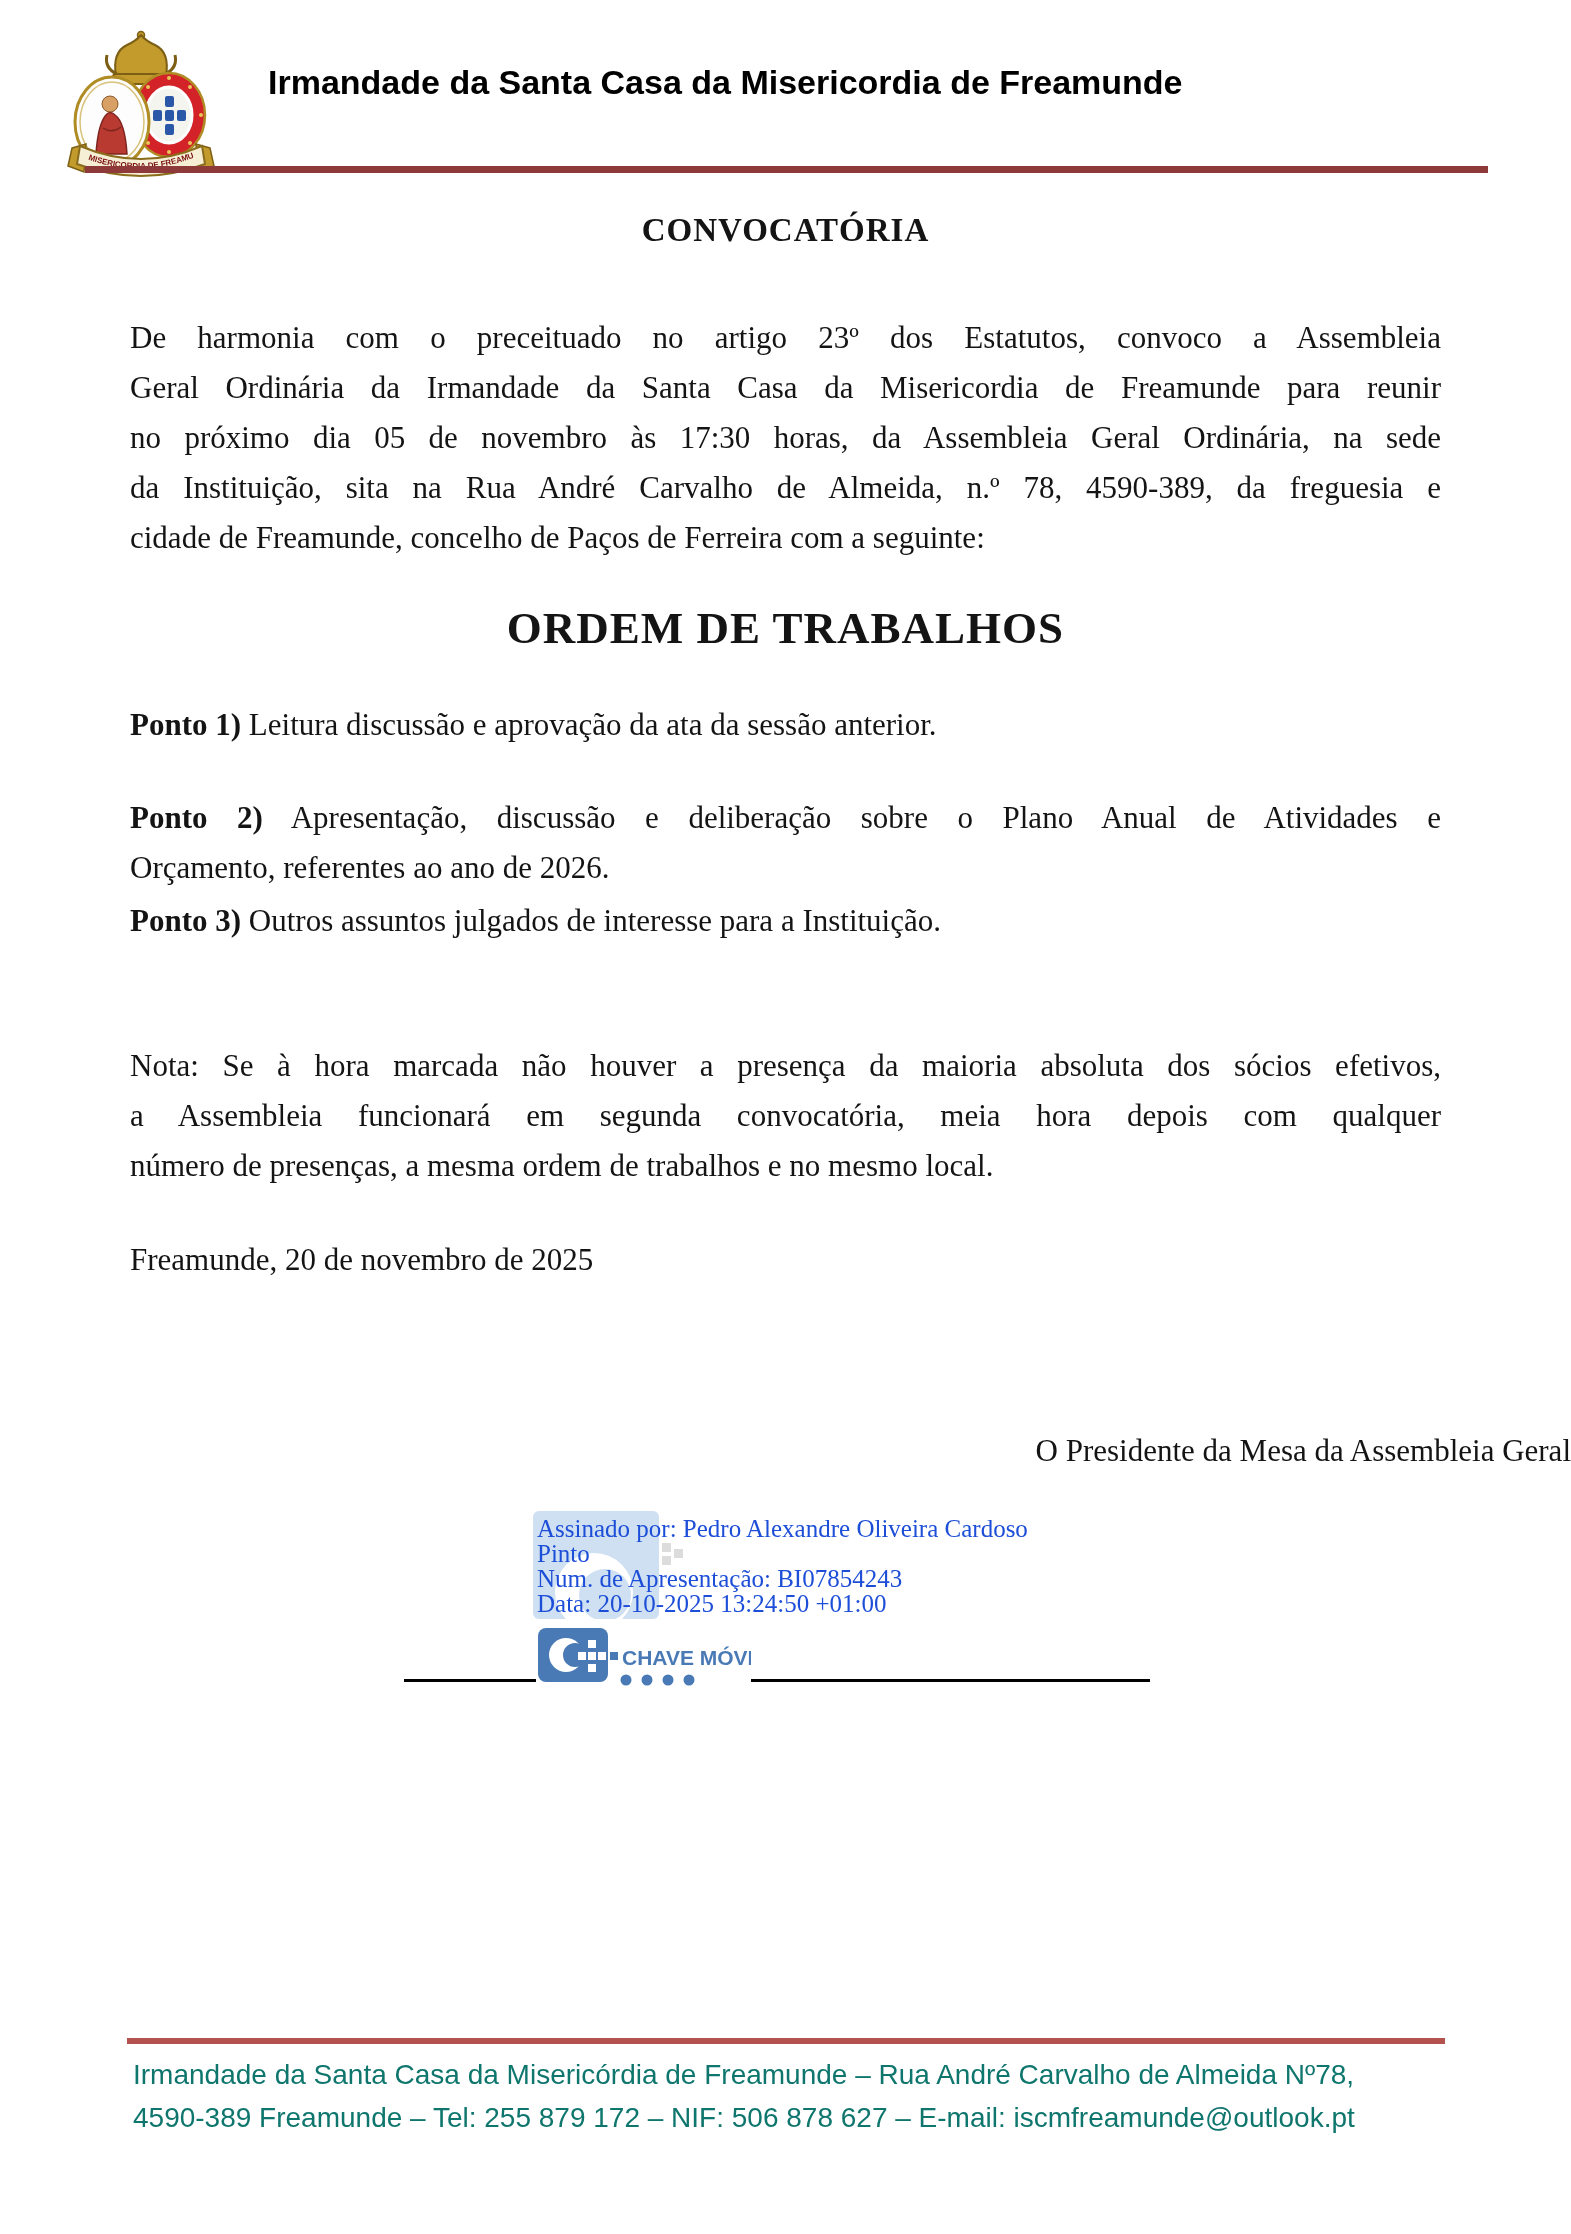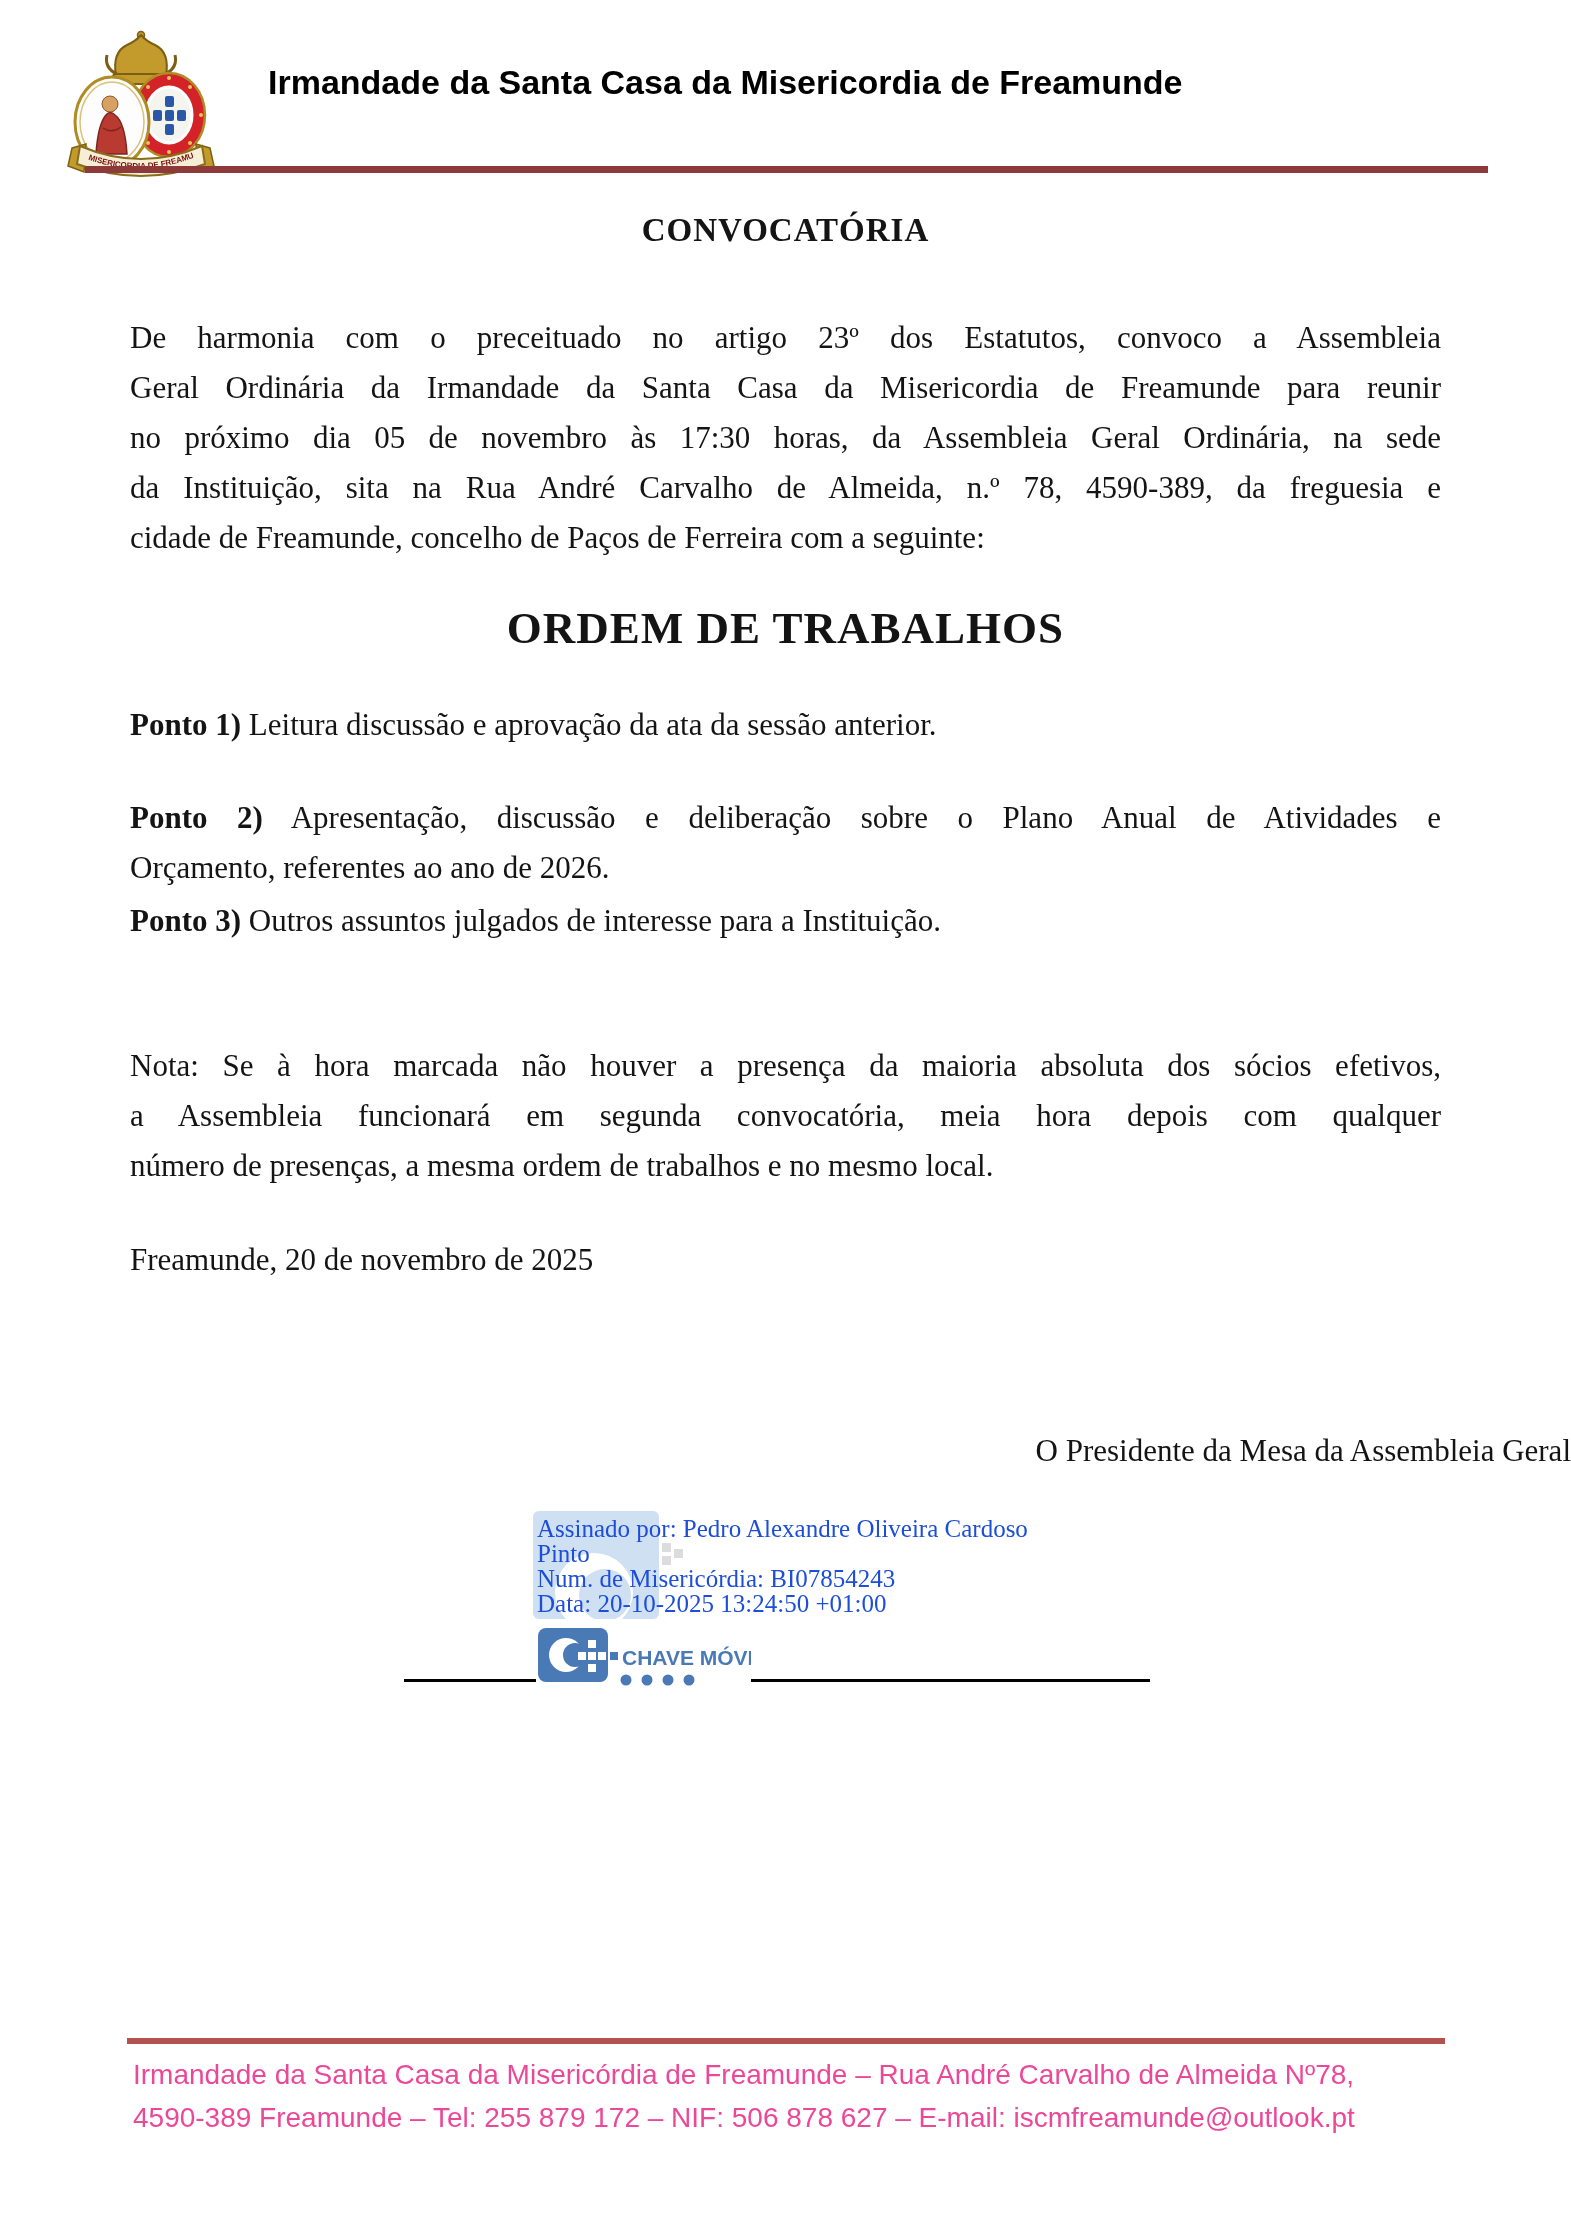--- a/index.html
+++ b/index.html
@@ -36,21 +36,21 @@
   .wm-ghost{left:662px;top:1543px;width:26px;height:26px;z-index:1;}
   .wm-ghost div{position:absolute;width:9px;height:9px;background:#dcdcdc;}
   .sig-text{left:537px;top:1516px;z-index:2;font-family:Liberation Serif, serif;
             font-size:25px;line-height:25px;color:#1d4ed8;white-space:nowrap;}
   .sig-line{left:404px;top:1679px;width:746px;height:3px;background:#000;z-index:0;}
   .cmd-logo{left:536px;top:1624px;z-index:3;}
 
   
   .footer-rule{left:127px;top:2038px;width:1318px;height:6px;}
   .footer-text{left:133px;top:2053px;font-family:"Liberation Sans",sans-serif;
-               font-size:28px;line-height:43px;color:#ec4899;white-space:nowrap;}
+               font-size:28px;line-height:43px;color:#0f766e;white-space:nowrap;}
 </style>
 </head>
 <body>
 
 <div class="page">
 
   <svg class="abs" style="left:60px;top:30px;" width="162" height="152" viewBox="0 0 162 152">
     <g>
       <circle cx="81" cy="5" r="3.5" fill="#c29b2c" stroke="#7c5f14" stroke-width="1.5"></circle>
       <path d="M56 46 Q52 22 67 15 Q76 11 81 5 Q86 11 95 15 Q110 22 106 46 Z" fill="#c29b2c" stroke="#7c5f14" stroke-width="2"></path>
@@ -141,21 +141,21 @@
   </div>
   <div class="abs wm-ghost">
     <div style="left:0;top:0"></div>
       <div style="left:0;top:13px"></div>
       <div style="left:12px;top:6px"></div>
   </div>
 
   <div class="abs sig-text">
     <div>Assinado por: Pedro Alexandre Oliveira Cardoso</div>
     <div>Pinto</div>
-    <div>Num. de Misericórdia: BI07854243</div>
+    <div>Num. de Apresentação: BI07854243</div>
     <div>Data: 20-10-2025 13:24:50 +01:00</div>
   </div>
 
   <div class="abs sig-line"></div>
 
   <svg class="abs cmd-logo" width="215" height="75" viewBox="0 0 215 75">
     <rect x="0" y="0" width="215" height="75" fill="#ffffff"></rect>
     <g>
       <rect x="2" y="4" width="70" height="54" rx="8" fill="#4a7ab5"></rect>
       <circle cx="30" cy="31" r="17" fill="#ffffff"></circle>

